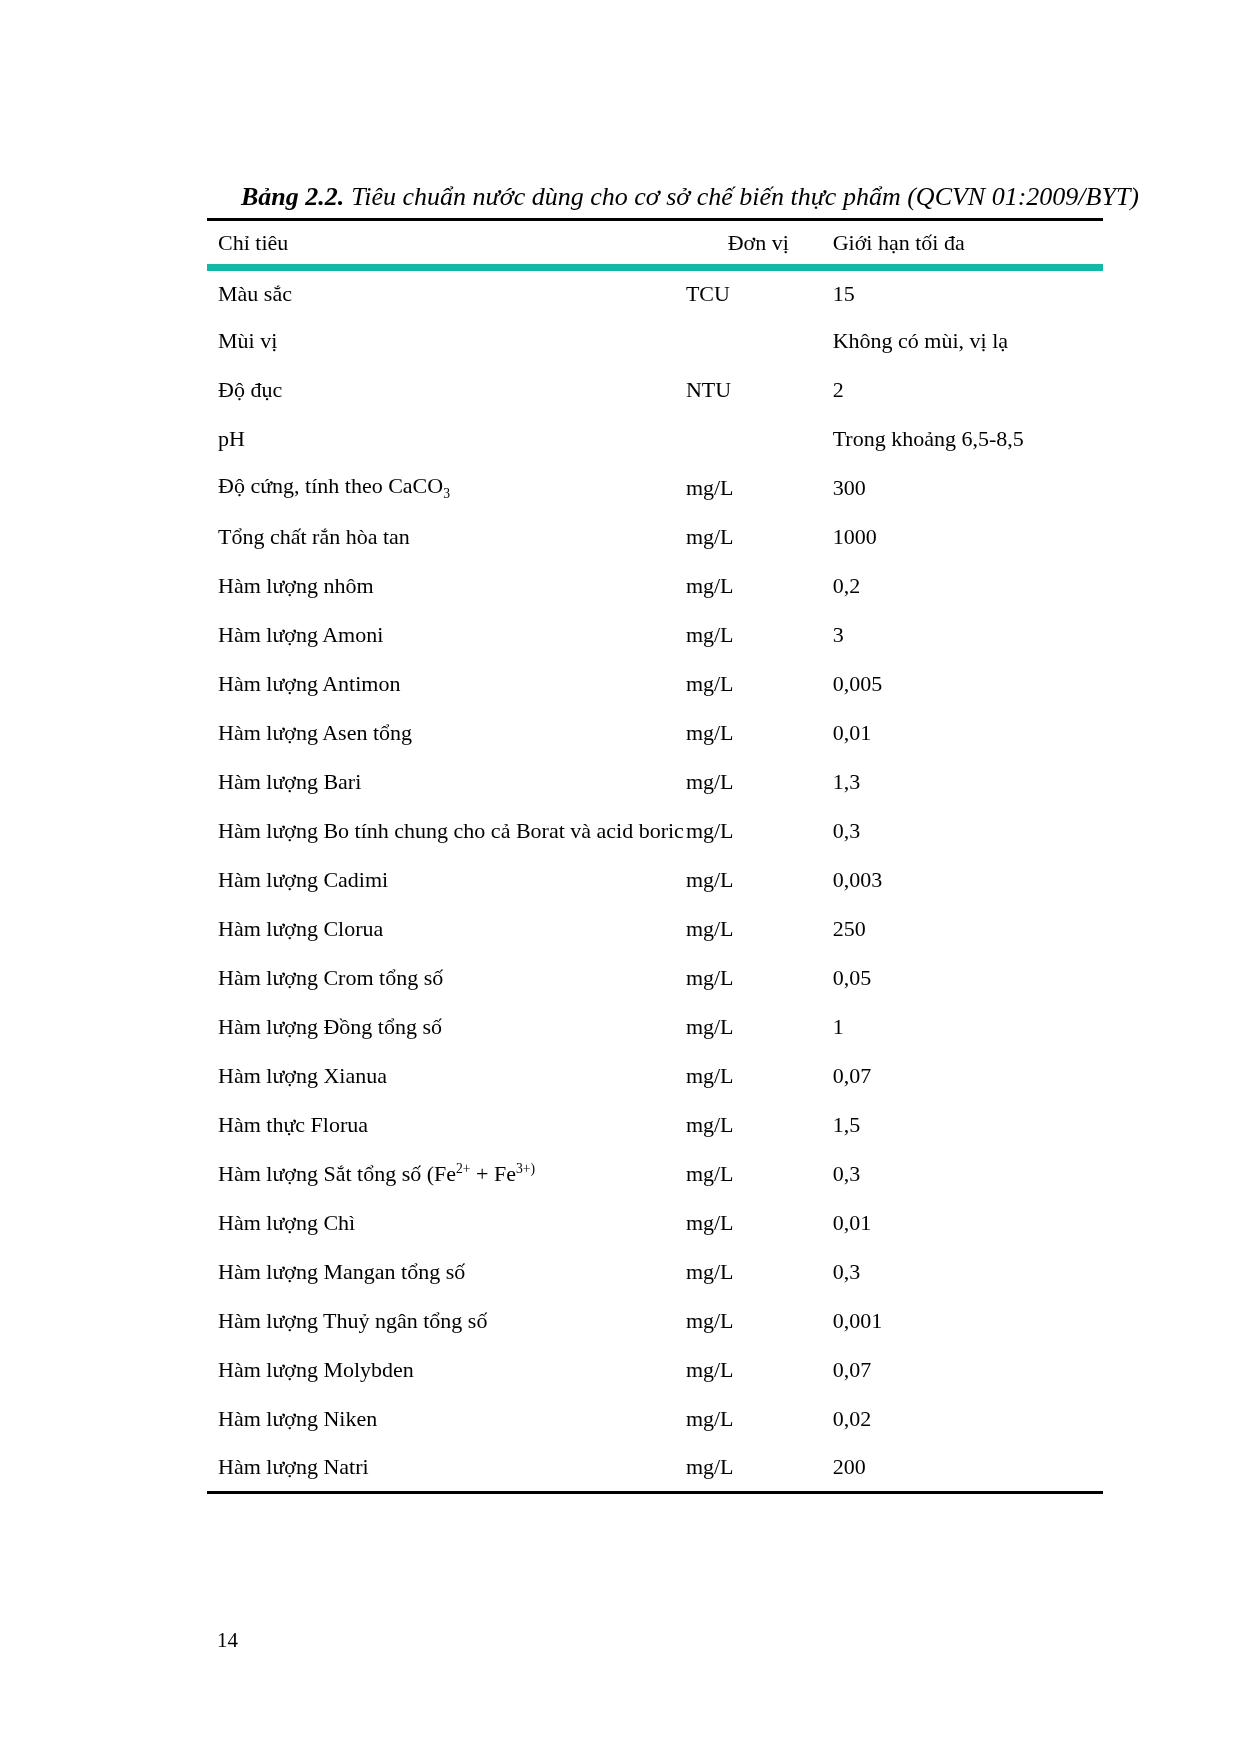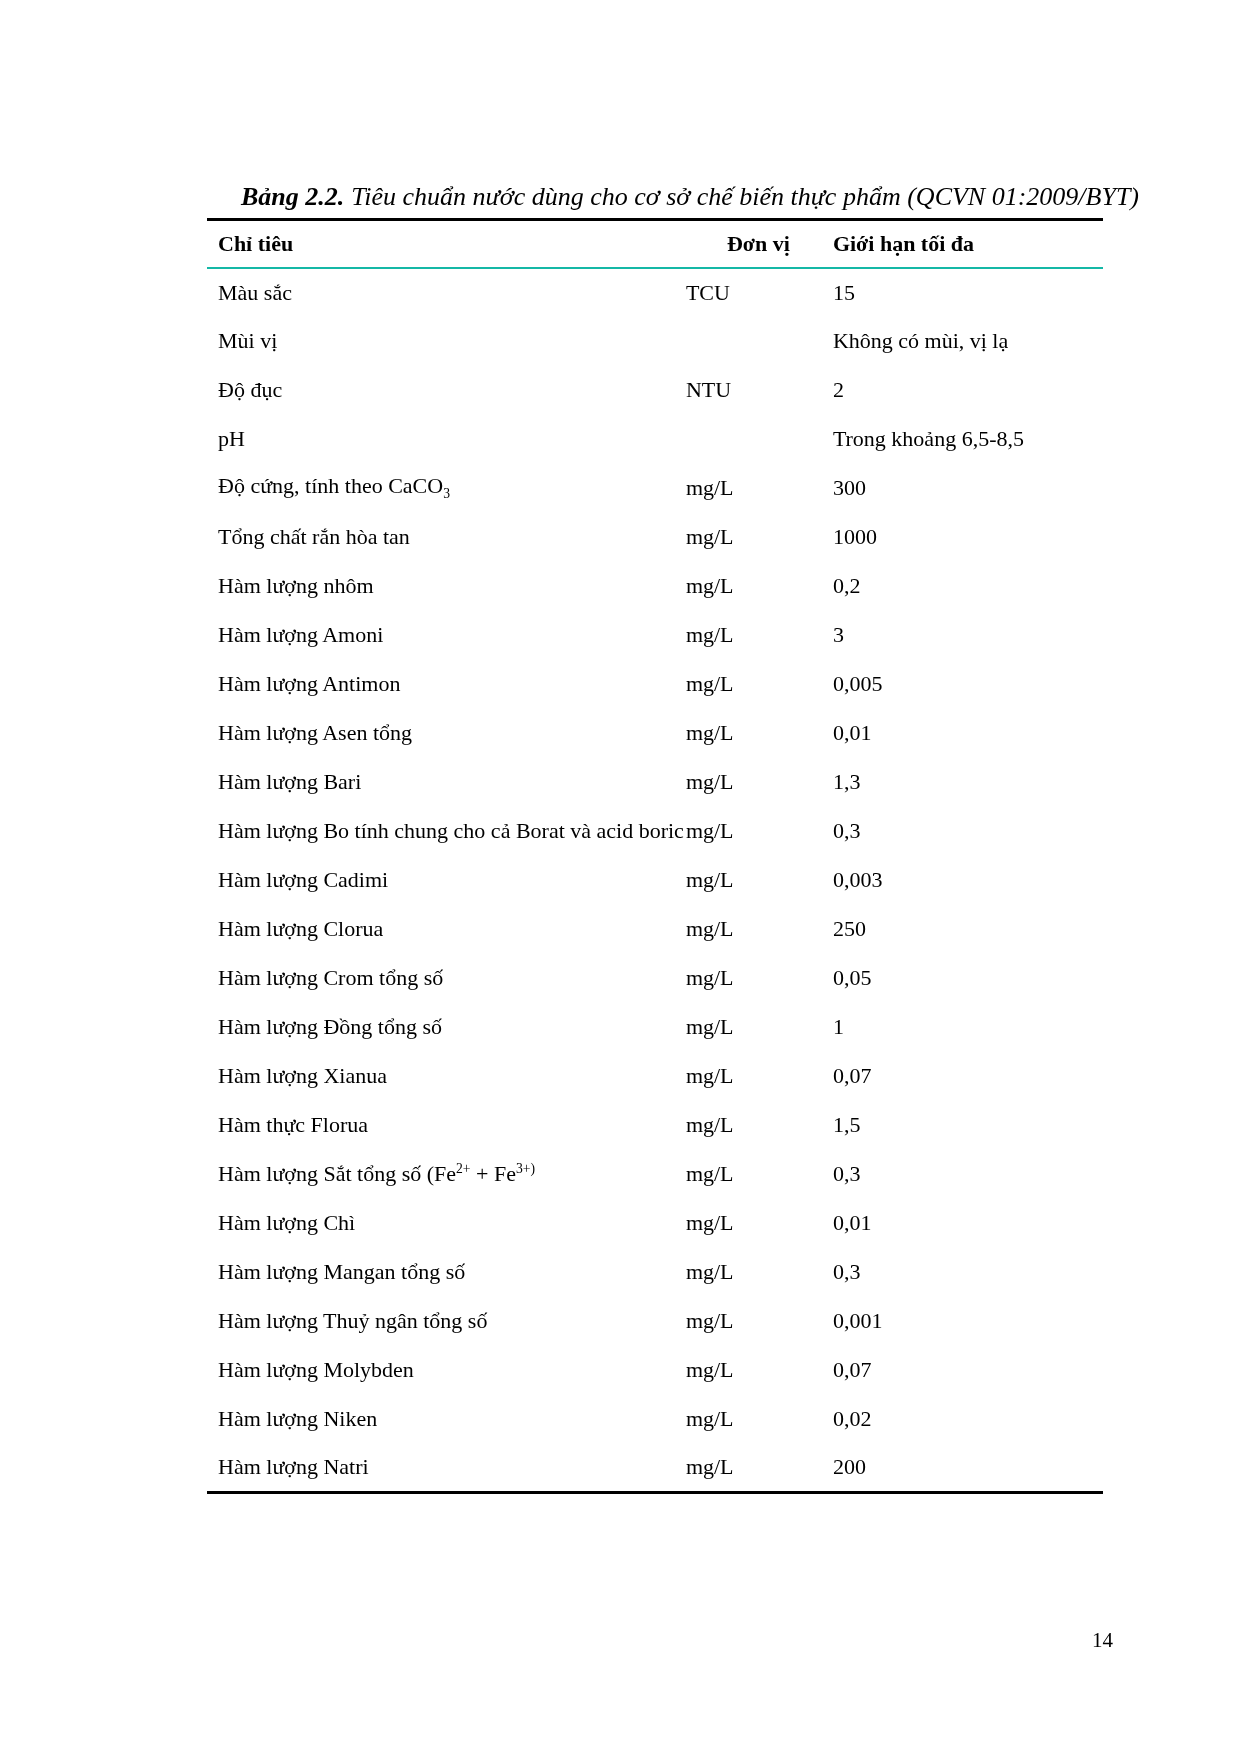--- a/index.html
+++ b/index.html
@@ -31,43 +31,43 @@
     position: absolute;
     left: 207px;
     top: 218px;
     width: 896px;
     border-collapse: collapse;
     font-size: 22px;
     border-top: 3px solid #000;
     border-bottom: 3px solid #000;
   }
   table.std thead th {
-    border-bottom: 2px solid #14b8a6;
-    font-weight: bold;
+    border-bottom: 7px solid #14b8a6;
+    font-weight: normal;
     height: 48px;
     vertical-align: middle;
     white-space: nowrap;
   }
   table.std tbody td {
     height: 49px;
     vertical-align: middle;
     white-space: nowrap;
   }
   .c1 { width: 433px; text-align: left; padding-left: 11px; }
   .c2 { width: 170px; }
   .c3 { width: 293px; text-align: left; }
   td sub { font-size: 0.62em; }
   td sup { font-size: 0.62em; }
 
   .page-num {
     position: absolute;
     top: 1628px;
     left: 217px;
     width: 896px;
-    text-align: right;
+    text-align: left;
     font-size: 21px;
   }
 </style>
 </head>
 <body>
 
 <div class="caption">
   <span class="label">Bảng 2.2.</span><span class="text">Tiêu chuẩn nước dùng cho cơ sở chế biến thực phẩm (QCVN 01:2009/BYT)</span>
 </div>
 

